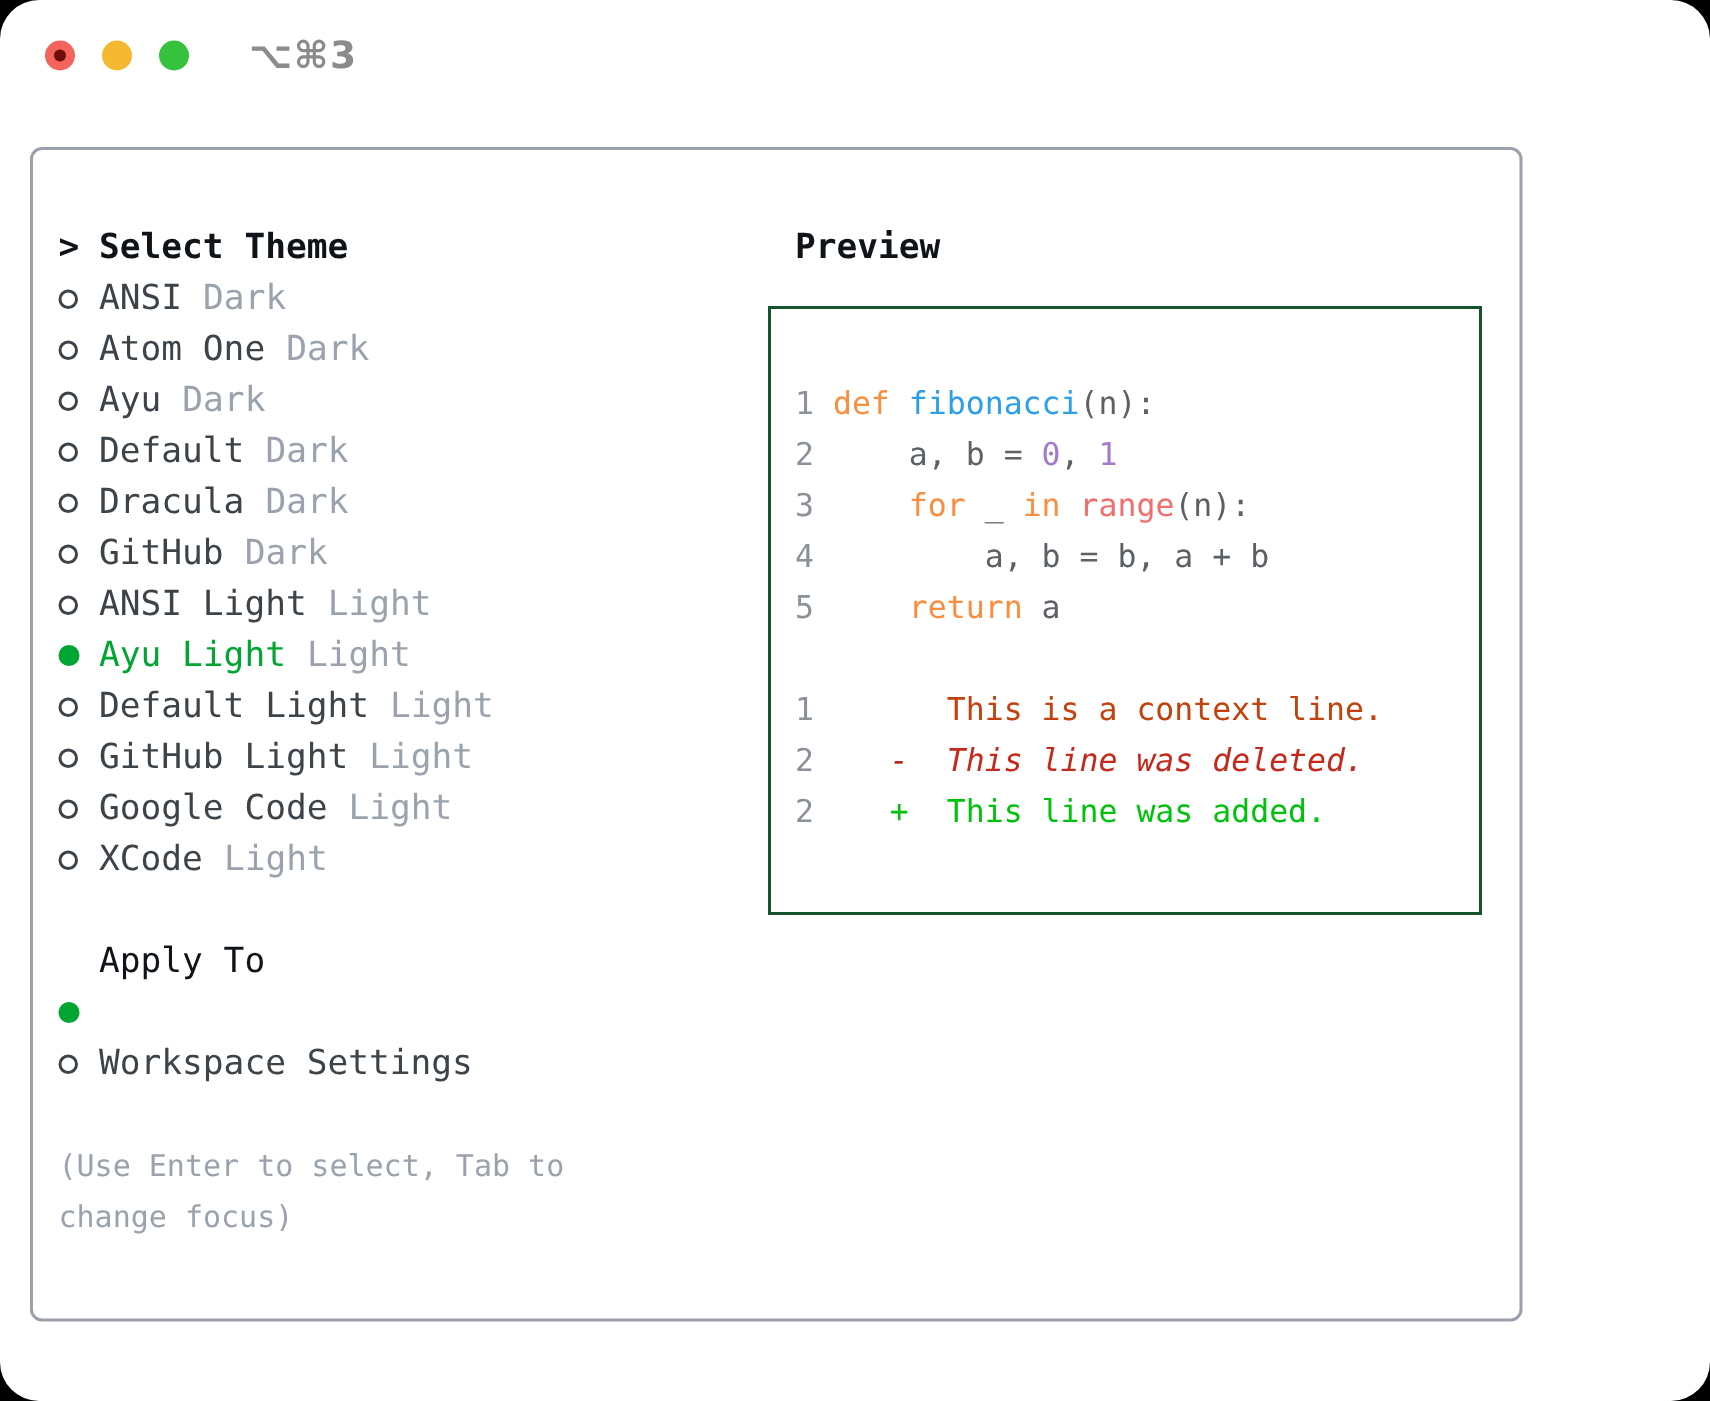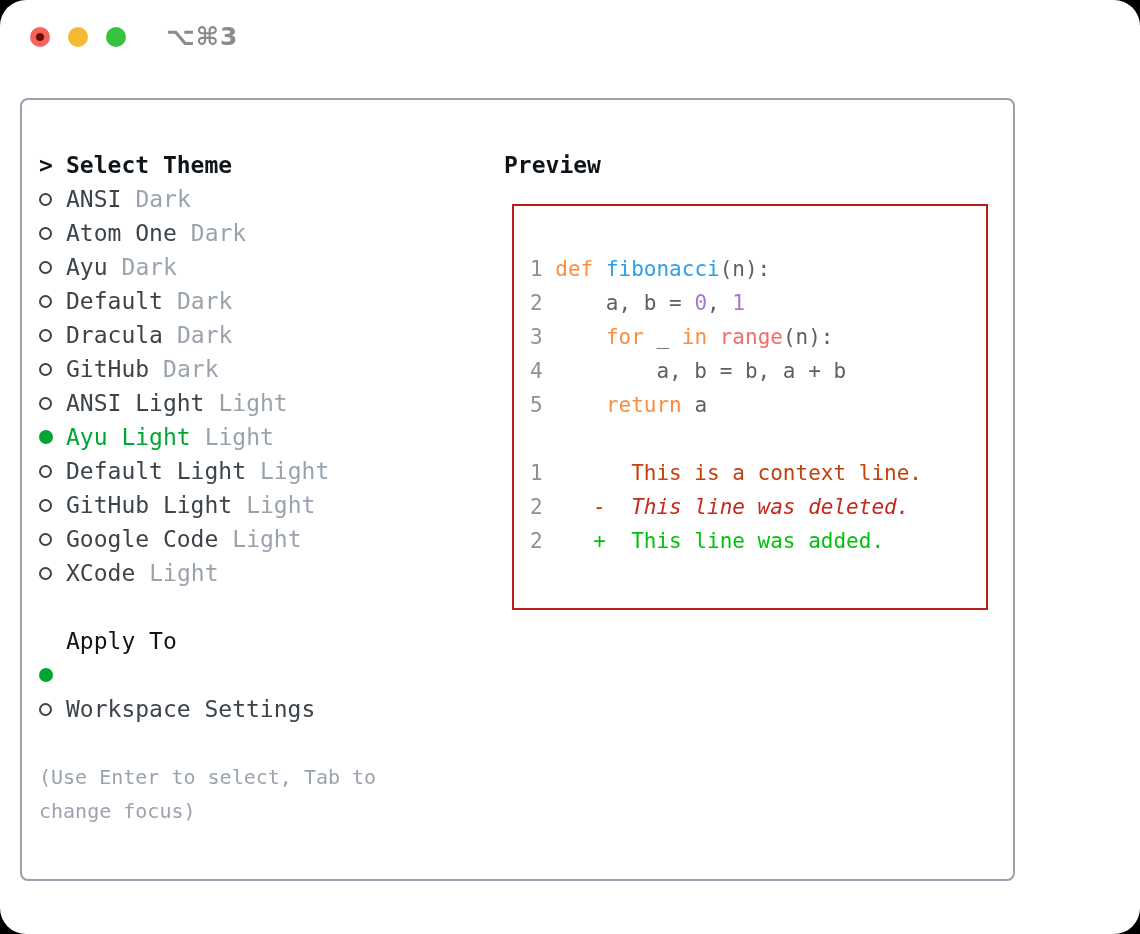--- a/index.html
+++ b/index.html
@@ -56,27 +56,27 @@
   .list-header .hdr { color: #0f1419; font-weight: bold; white-space: pre; }
   .apply-header { color: #0f1419; white-space: pre; }
   .theme-list { position: absolute; left: 17px; top: 48px; }
   .apply-section { position: absolute; left: 17px; top: 524px; }
   .hint {
     position: absolute; left: 17px; top: 660px;
     color: #9aa3ad; font-size: 20px; line-height: 34px; white-space: pre;
   }
   
   .preview-title {
-    position: absolute; left: 482px; top: 48px; height: 34px;
+    position: absolute; left: 508px; top: 48px; height: 34px;
     line-height: 34px; font-size: 23px; font-weight: bold; color: #0f1419;
   }
   .preview-box {
     position: absolute; left: 490px; top: 104px;
     width: 476px; height: 406px;
-    border: 2px solid #b91c1c; box-sizing: border-box;
+    border: 2px solid #14532d; box-sizing: border-box;
     background: #fff;
   }
   .codepane {
     position: absolute; left: 16px; top: 46px; right: 4px;
     font-size: 21px; line-height: 34px; white-space: pre;
   }
   .codeline { height: 34px; }
   .tok-num { color: #8a9199; }
   .tok-cd  { color: #5c6166; }
   .tok-kw  { color: #fa8d3e; }

